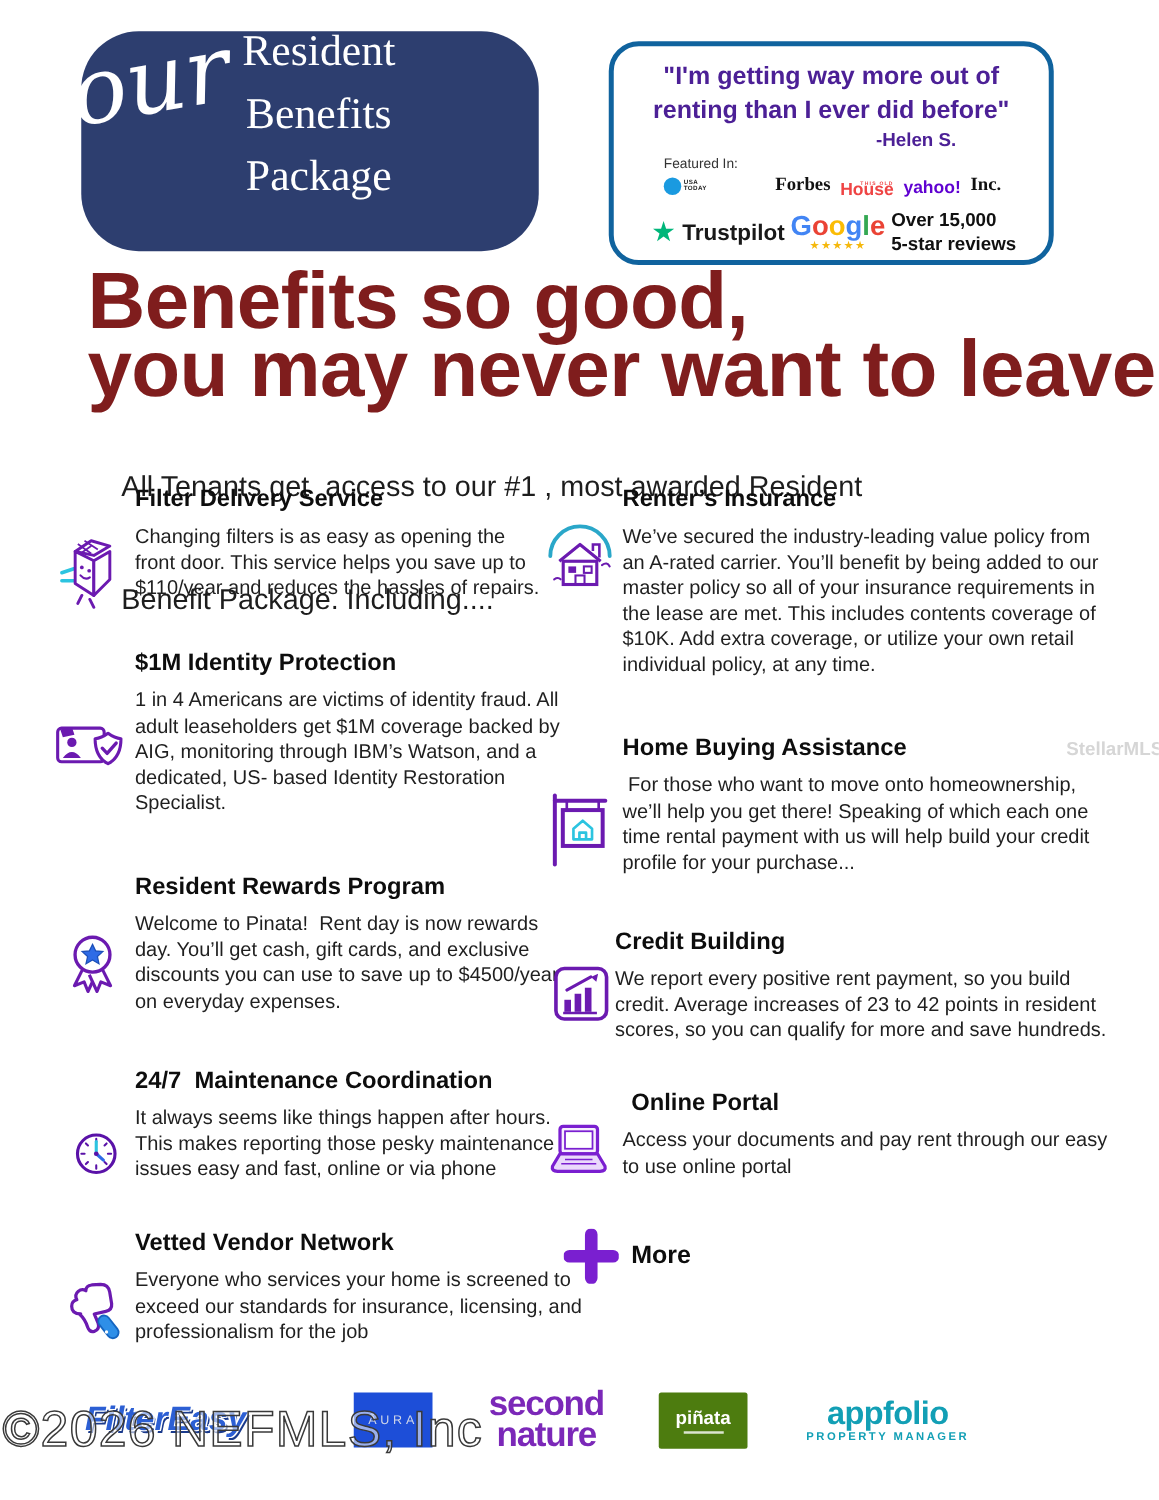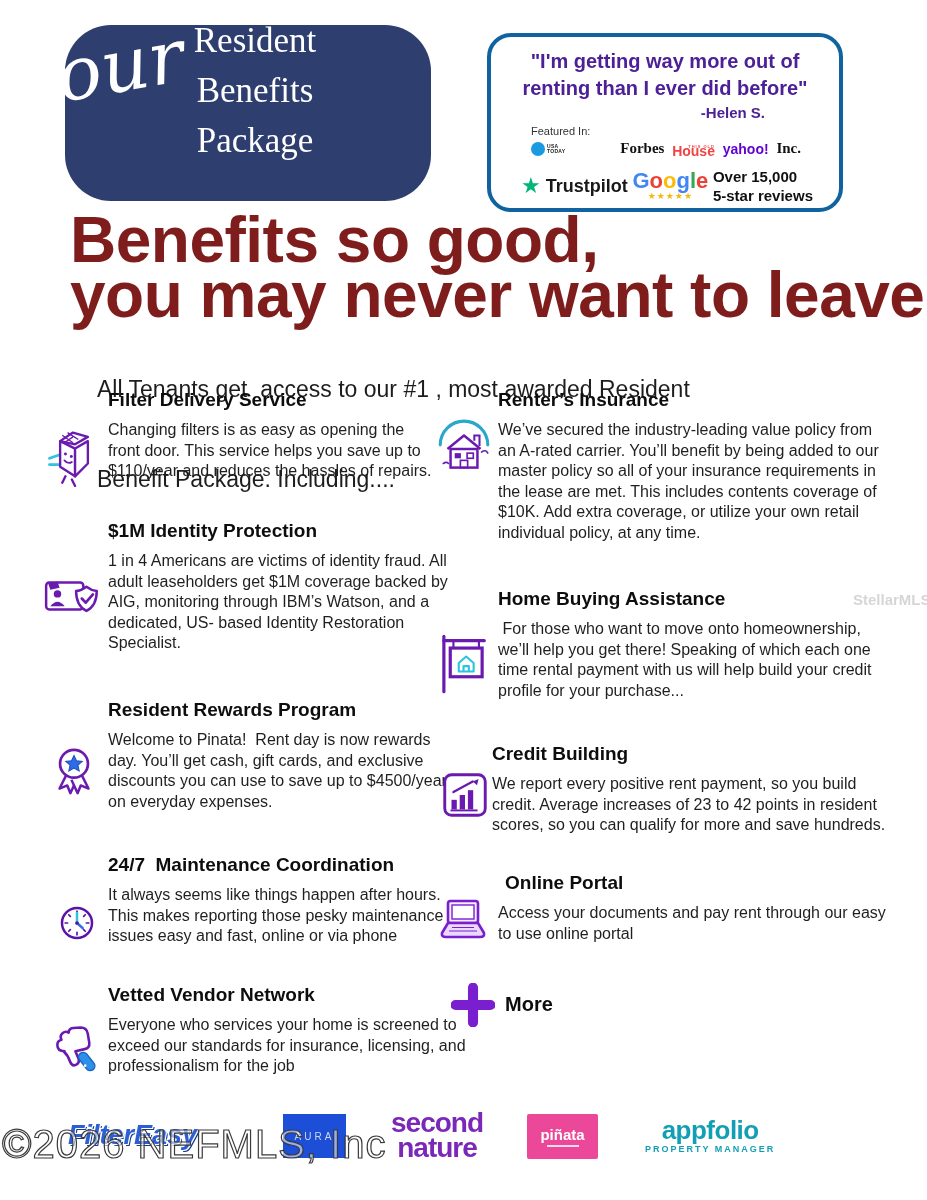--- a/index.html
+++ b/index.html
@@ -55,21 +55,21 @@
   .more-label { font-size:20px; font-weight:700; color:#0d0d0d; }
 
   
   .filtereasy { left:68px; top:1120px; font-size:27px; font-weight:800; font-style:italic; color:#2c5fd4;
     text-shadow:-1px -1px 0 #fff,1px -1px 0 #fff,-1px 1px 0 #fff,1px 1px 0 #fff,2px 2px 0 #1a3a8c; }
   .aura-box { left:283px; top:1114px; width:63px; height:44px; background:#1d4ed8; display:flex;
               align-items:center; justify-content:center; }
   .aura-box span { color:#cfd6e8; font-size:10px; letter-spacing:3px; }
   .secondnature { left:385px; top:1110px; width:104px; text-align:center; color:#7b28b8;
                   font-size:28px; font-weight:800; line-height:25px; letter-spacing:-1px; }
-  .pinata-box { left:527px; top:1114px; width:71px; height:45px; background:#ec4899; border-radius:2px;
+  .pinata-box { left:527px; top:1114px; width:71px; height:45px; background:#4d7c0f; border-radius:2px;
                 display:flex; flex-direction:column; align-items:center; justify-content:center; gap:2px; }
   .pinata-box span { color:#fff; font-size:15px; font-weight:700; }
   .pinata-tag { width:32px; height:2px; background:rgba(255,255,255,0.8); }
   .appfolio { left:645px; top:1118px; text-align:center; color:#129fb5; }
   .appfolio .word { font-size:26px; font-weight:700; line-height:24px; letter-spacing:-0.5px; }
   .appfolio .sub { font-size:9px; font-weight:700; letter-spacing:2px; margin-top:2px; }
 
   
   .wm-copyright { left:2px; top:1122px; font-size:40px; color:rgba(255,255,255,0.55);
     -webkit-text-stroke:1.2px #3a3a3a; z-index:10; letter-spacing:1px; }

